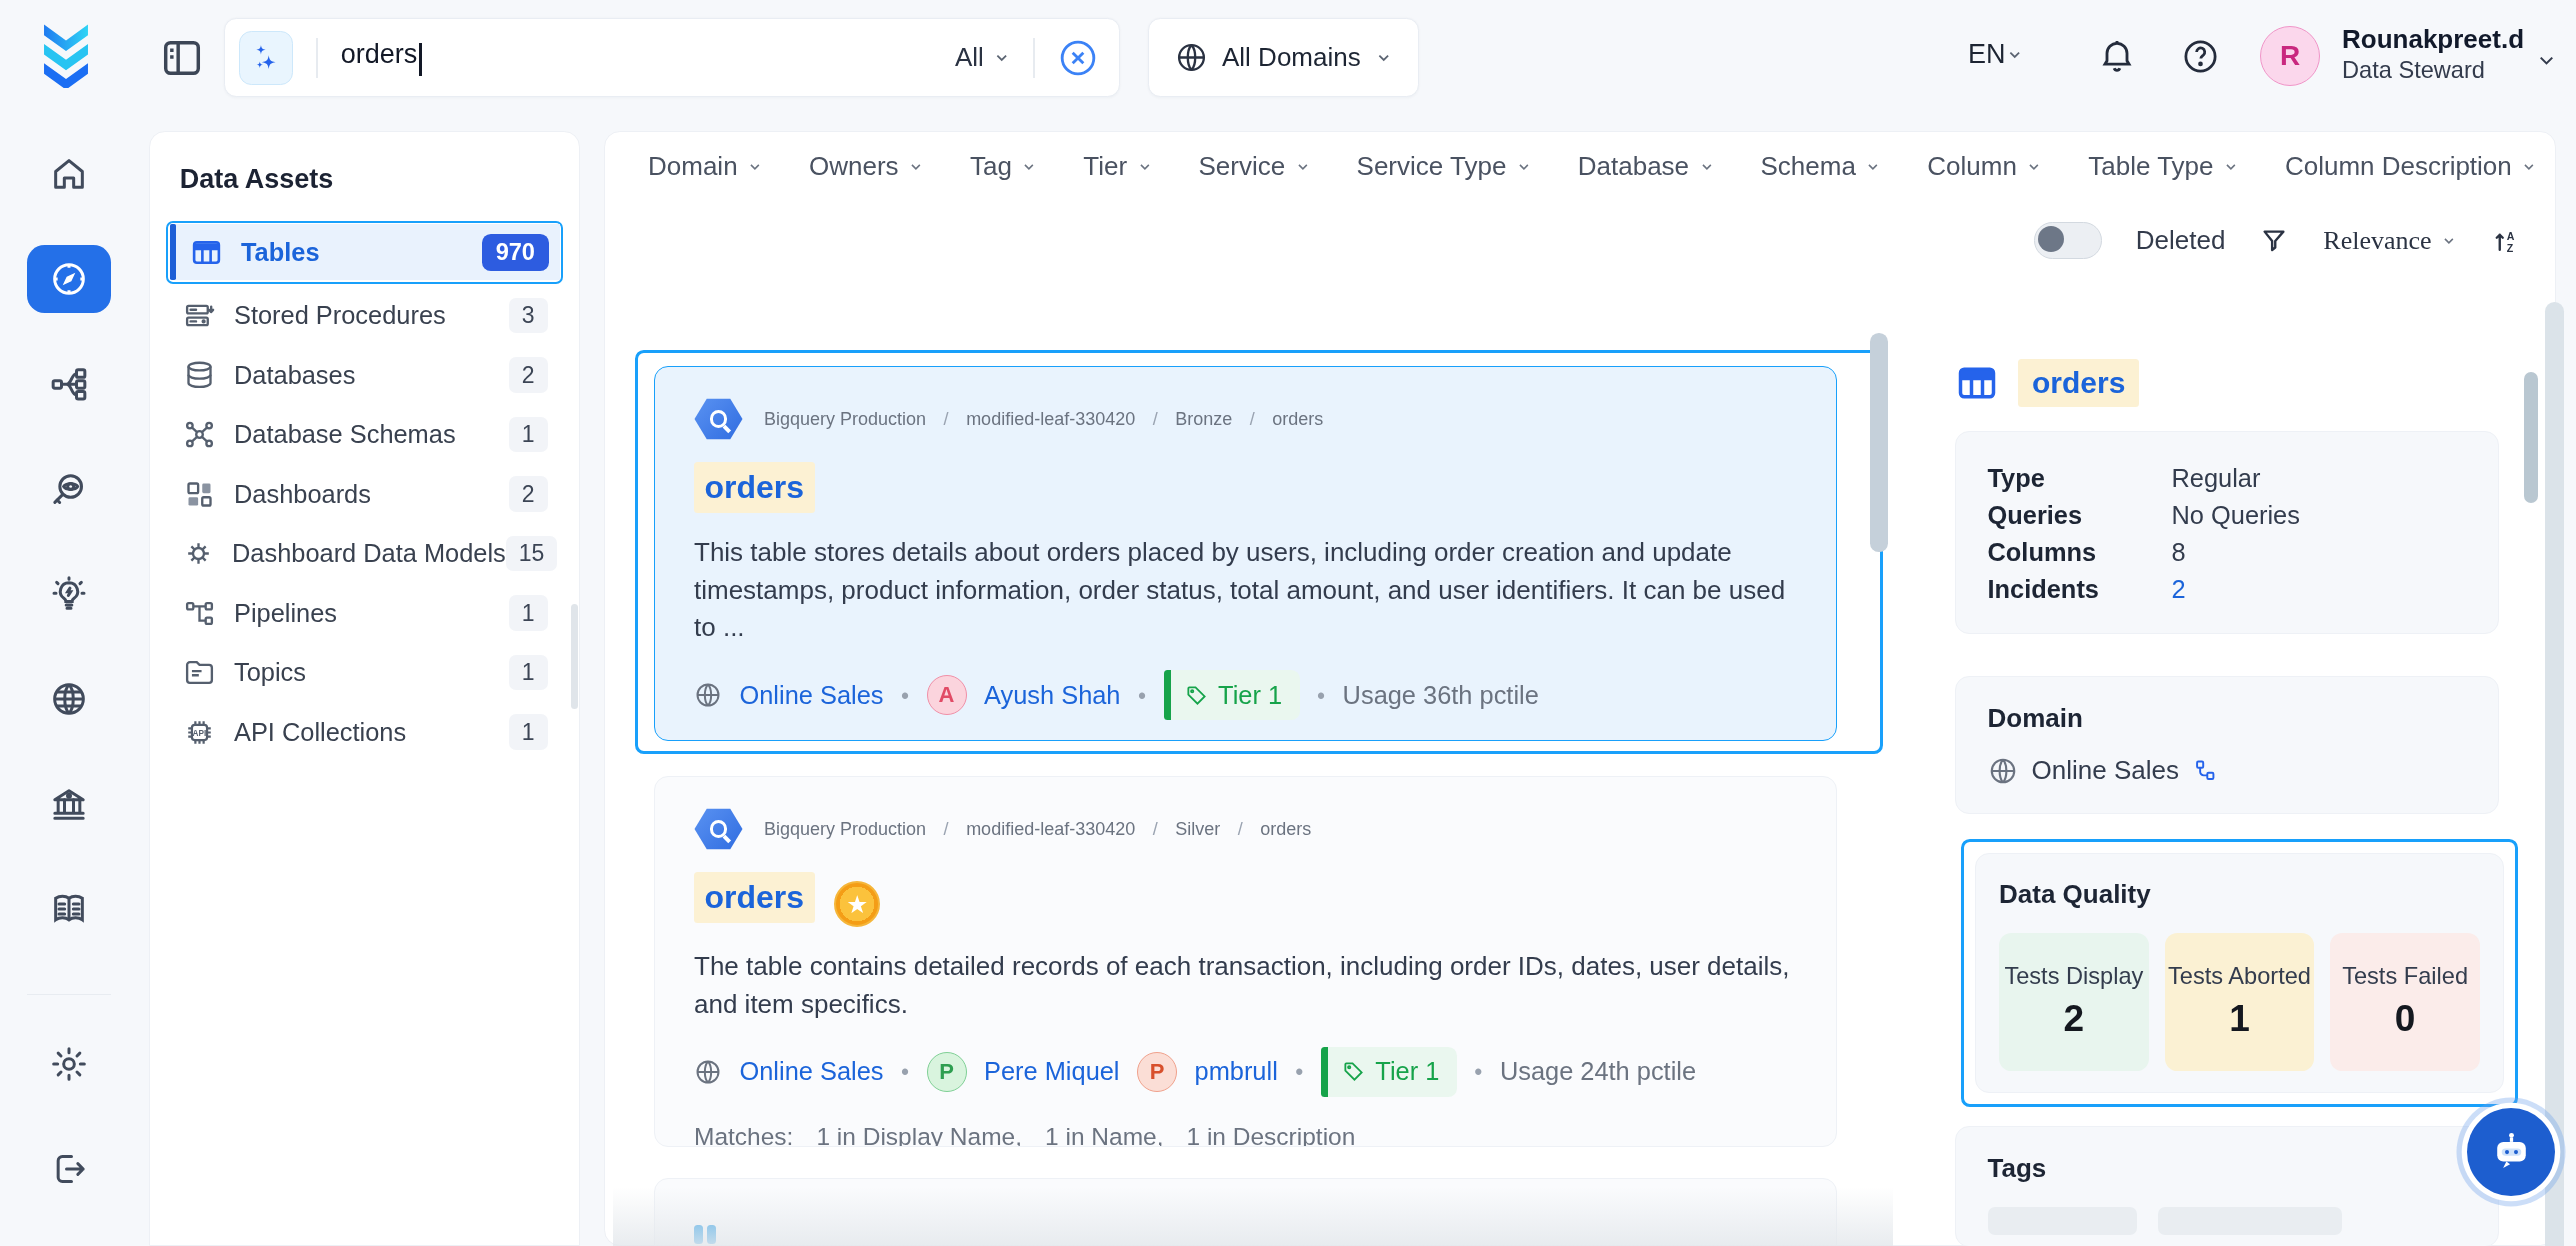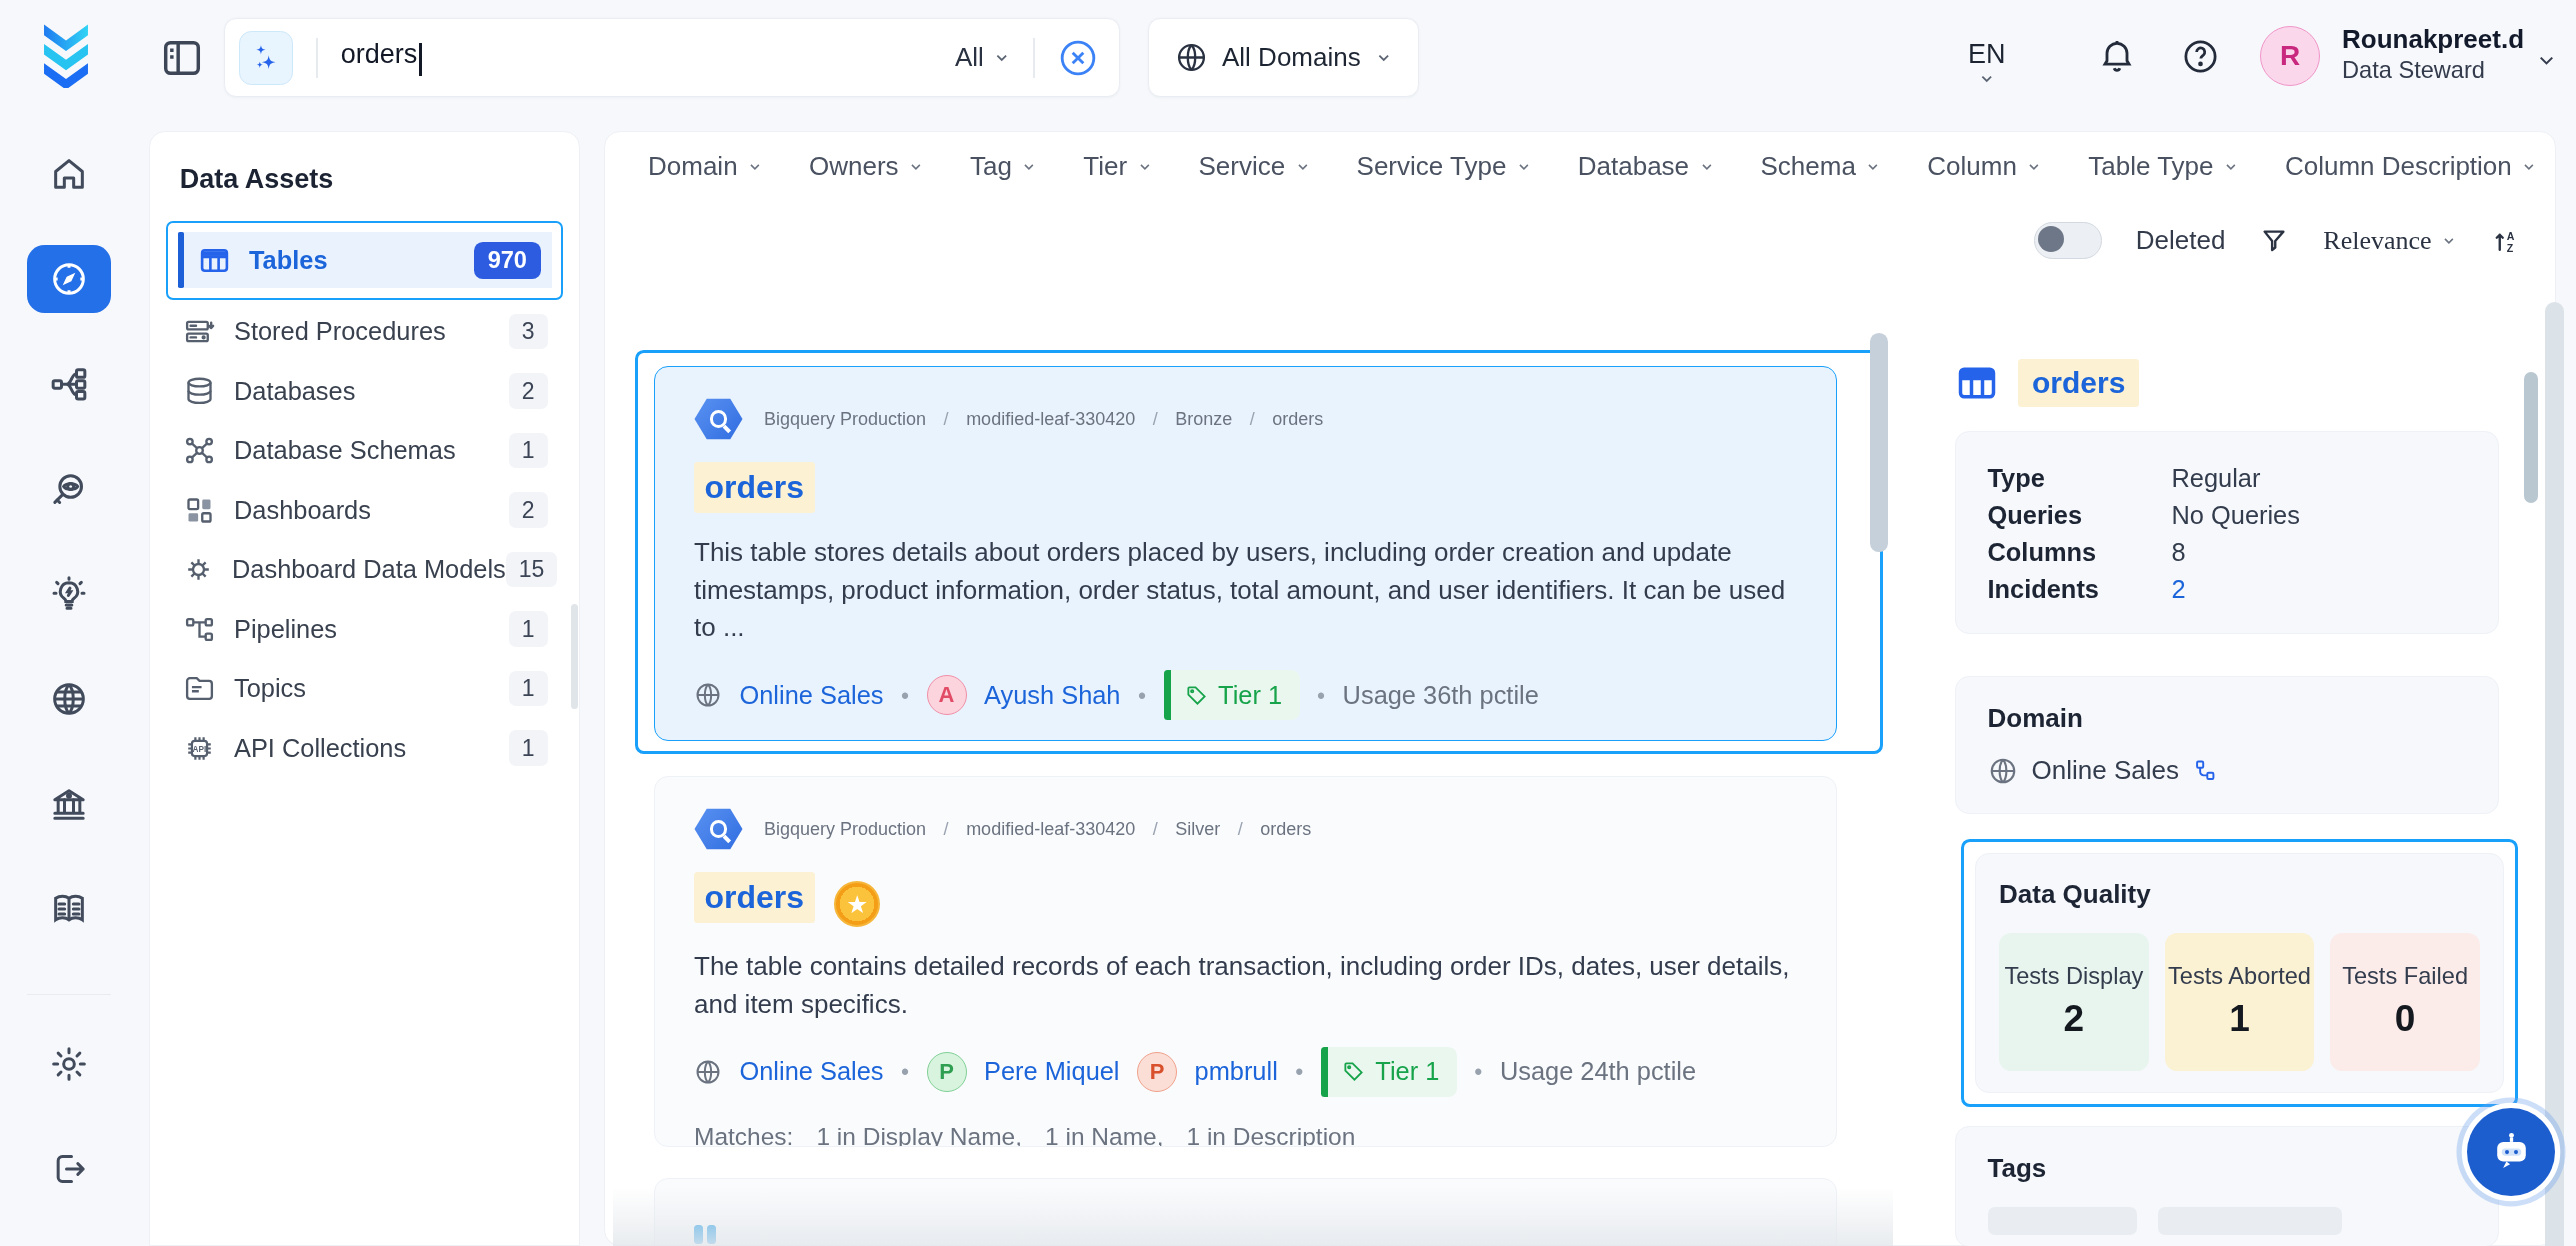--- a/index.html
+++ b/index.html
@@ -13,42 +13,42 @@
   .logo { left:37px; top:21px; }
   .panel-toggle { left:159px; top:35px; cursor:pointer; }
   .searchbar { left:224px; top:18.4px; width:896px; height:79px; background:#fff; border:1.8px solid #e9edf3; border-radius:12.3px; display:flex; align-items:center; box-shadow:0 0.9px 2.6px rgba(20,40,80,.04); }
   .spark-chip { width:54px; height:54px; margin-left:14px; border-radius:12.3px; background:#e9f5fe; border:0.9px solid #cde8fb; display:flex; align-items:center; justify-content:center; }
   .vdiv { width:1.8px; height:40px; background:#e7ebf0; margin:0 23px; }
   .search-text { font-size:27px; color:#121826; }
   .caret { display:inline-block; width:2.6px; height:33px; background:#121826; margin-left:1.8px; vertical-align:middle; }
   .scope { margin-left:auto; font-size:26px; color:#2a3242; display:flex; align-items:center; gap:8.8px; }
   .clear-btn { margin:0 21px 0 0; display:flex; }
   .domain-btn { left:1148px; top:18.4px; height:79px; background:#fff; border:1.8px solid #e9edf3; border-radius:12.3px; display:flex; align-items:center; gap:14px; padding:0 26px; font-size:26px; color:#1d2533; font-weight:500; box-shadow:0 0.9px 2.6px rgba(20,40,80,.04); }
-  .lang { left:1968px; top:39px; font-size:27px; color:#1d2533; display:flex; align-items:center; gap:0; font-weight:500;flex-direction:column; }
+  .lang { left:1968px; top:39px; font-size:27px; color:#1d2533; display:flex; align-items:center; gap:0; font-weight:500; }
   .bell { left:2097px; top:35px; } .help { left:2181px; top:37px; }
   .avatar-lg { left:2260px; top:26px; width:60px; height:60px; border-radius:50%; background:#fbd7ec; border:1.8px solid #f095c8; color:#c9287f; font-size:28px; font-weight:bold; display:flex; align-items:center; justify-content:center; }
   .usercol { left:2342px; top:23px; line-height:1.25; }
   .username { font-size:26px; font-weight:bold; color:#121a2b; }
   .userrole { font-size:23.6px; color:#333b4c; }
   .user-chev { left:2535px; top:49px; }
 
   
   #rail { left:0; top:115px; width:137px; height:1132px; display:flex; flex-direction:column; align-items:center; padding-top:24.5px; }
   .rail-item { width:84px; height:68px; display:flex; align-items:center; justify-content:center; margin-bottom:37px; border-radius:17.5px; cursor:pointer; }
   .rail-item.active { background:#2470e8; }
   .rail-div { width:84px; height:1.8px; background:#e8ecf1; margin:14px 0 35px; }
 
   
   #assets { left:149px; top:131px; width:431px; height:1115px; background:#fff; border:0.9px solid #edf0f5; border-radius:15.8px 15.8px 0 0; padding:31.5px 21px; overflow:hidden; }
   .assets-title { font-size:27px; font-weight:bold; color:#1c2333; margin:0 0 26px 8.8px; }
   .asset-row { height:56px; display:flex; align-items:center; padding:0 10.5px; margin-bottom:3.5px; font-size:25.4px; color:#39414f; cursor:pointer; white-space:nowrap; }
   .asset-row .aicon { width:35px; margin-right:17.5px; display:flex; justify-content:center; }
   .count-chip { margin-left:auto; background:#f2f4f8; border-radius:7px; padding:4.4px 13px; font-size:23px; color:#3c4555; }
   .active-wrap { border:2.6px solid #18a0fb; border-radius:7px; margin:0 -5.3px 3.5px; padding:1.8px; }
-  .asset-row.active { background:#e9f2fd; margin:8px; position:relative; padding-left:19px; }
+  .asset-row.active { background:#e9f2fd; margin:0; position:relative; padding-left:19px; }
   .asset-row.active .bar { position:absolute; left:0; top:0; width:6.1px; height:100%; background:#1d5fd6; border-radius:1.8px; }
   .asset-row.active .lbl { color:#1b64da; font-weight:bold; }
   .badge-blue { margin-left:auto; background:#2d5ce0; color:#fff; font-weight:bold; border-radius:8.8px; padding:5.3px 14px; font-size:23.6px; }
   .panel-thumb { left:571px; top:604px; width:7px; height:105px; background:#e0e5ea; border-radius:3.5px; }
 
   
   #content { left:604px; top:131px; width:1952px; height:1115px; background:#fff; border:0.9px solid #edf0f5; border-radius:15.8px; }
   .filter-row { left:648px; top:151px; display:flex; gap:46px; font-size:26px; color:#4a5261; }
   .fdrop { display:flex; align-items:center; gap:9.6px; cursor:pointer; white-space:nowrap; }
   .controls-row { left:1733px; top:222px; width:788px; display:flex; align-items:center; justify-content:flex-end; gap:34px; font-size:26px; color:#333b4b; }

